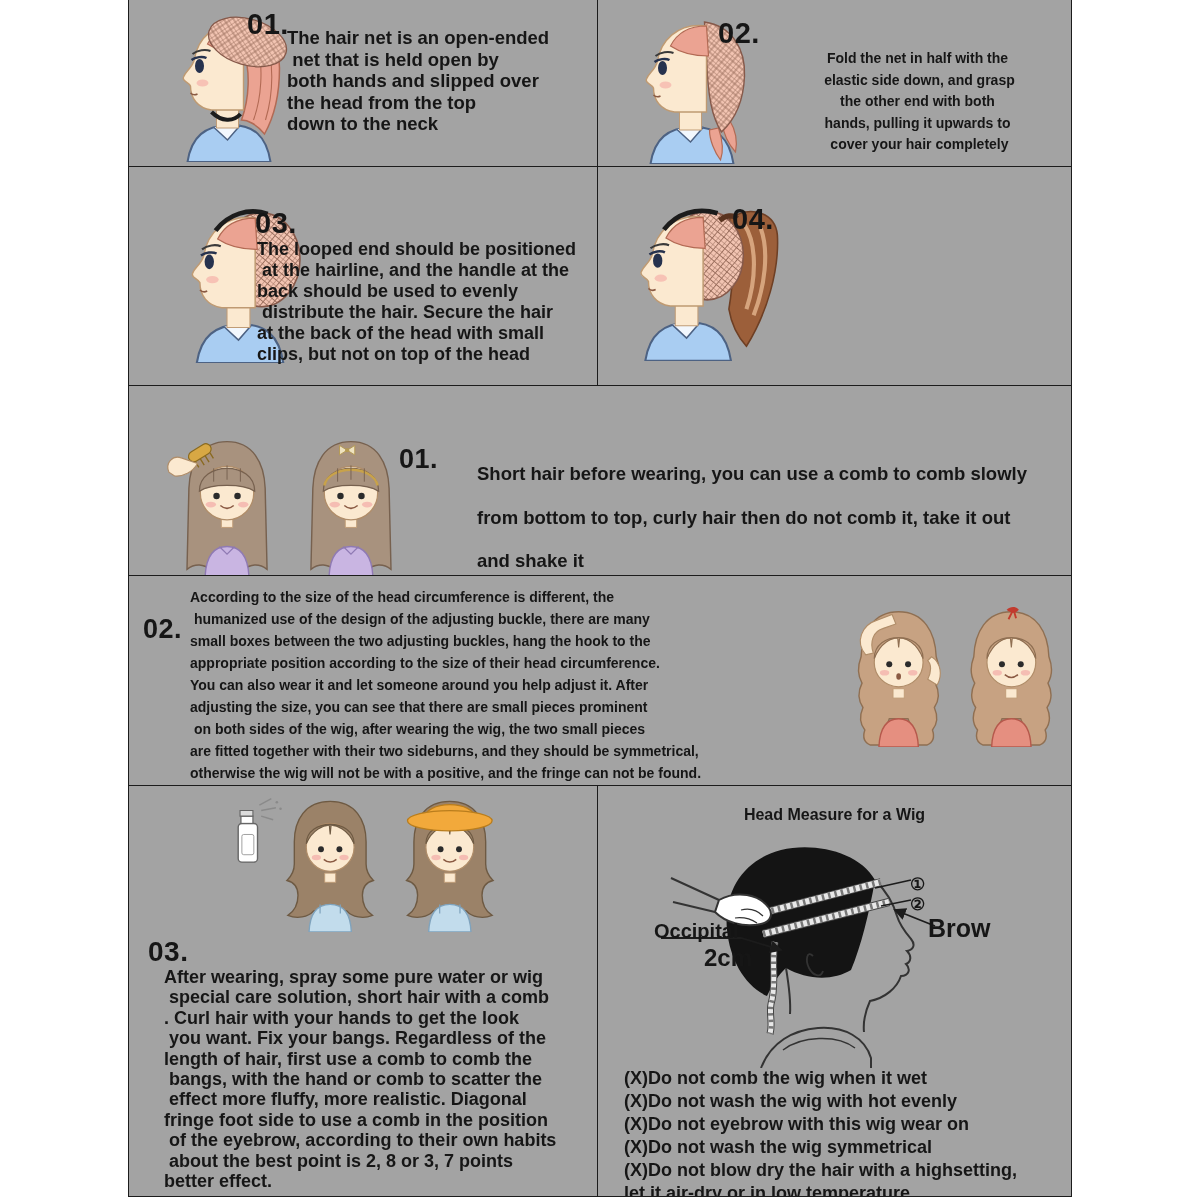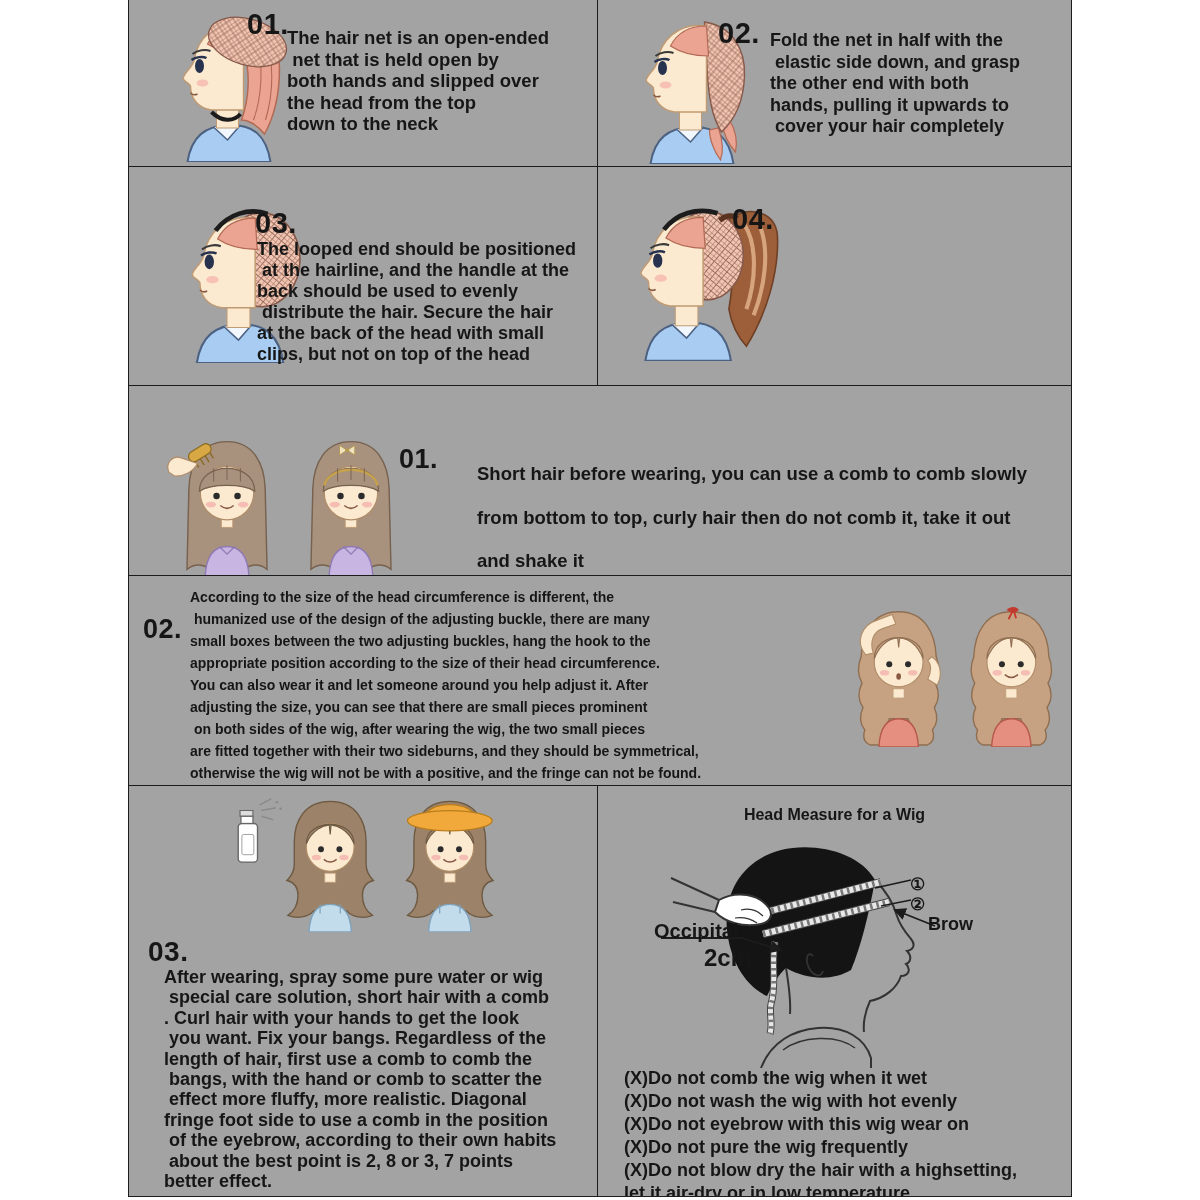--- a/index.html
+++ b/index.html
@@ -20,36 +20,36 @@
   #pD{left:468px;top:166px;width:474px;height:219px;border-top:1.5px solid #1c1c1c;border-left:1.5px solid #1c1c1c;}
   #pE{left:0;top:385px;width:942px;height:190px;border-top:1.5px solid #1c1c1c;}
   #pF{left:0;top:575px;width:942px;height:210px;border-top:1.5px solid #1c1c1c;}
   #pG{left:0;top:785px;width:468px;height:411px;border-top:1.5px solid #1c1c1c;}
   #pH{left:468px;top:785px;width:474px;height:411px;border-top:1.5px solid #1c1c1c;border-left:1.5px solid #1c1c1c;}
   .num{position:absolute;font-size:29px;letter-spacing:.5px;}
   .txt{position:absolute;font-size:18.5px;line-height:21.5px;white-space:pre-wrap;}
   #pA .num{left:118px;top:8px;}
   #pA .txt{left:158px;top:27px;width:300px;}
   #pB .num{left:120px;top:17px;}
-  #pB .txt{left:172px;top:30px;width:295px;font-size:18px;}
+  #pB .txt{left:172px;top:48px;width:295px;font-size:14px;text-align:center;}
   #pC .num{left:126px;top:40px;}
   #pC .txt{left:128px;top:72px;width:336px;font-size:18px;line-height:21px;}
   #pD .num{left:134px;top:36px;}
   #pD .txt{left:158px;top:70px;width:310px;font-size:18px;line-height:21.5px;}
   #pE .num{left:270px;top:58px;font-size:27px;}
   #pE .txt{left:348px;top:66px;width:590px;font-size:18.5px;line-height:43.5px;}
   #pF .num{left:14px;top:38px;font-size:27px;}
   #pF .txt{left:61px;top:10px;width:790px;font-size:14px;line-height:22px;}
   #pG .num{left:19px;top:150px;font-size:28px;}
   #pG .txt{left:35px;top:181px;width:428px;font-size:18px;line-height:20.4px;}
   #pH .hm-title{position:absolute;left:0;top:20px;width:100%;text-align:center;font-size:16px;}
   .hm-label{position:absolute;font-size:20px;white-space:nowrap;}
   #lab-occipital{left:56px;top:134px;font-size:20px;}
   #lab-2cm{left:106px;top:158px;font-size:24px;}
-  #lab-brow{left:330px;top:128px;font-size:18px;}
+  #lab-brow{left:330px;top:128px;font-size:25px;}
   #lab-m1{left:312px;top:88px;font-size:17px;}
   #lab-m2{left:312px;top:108px;font-size:17px;}
   .tangle{position:absolute;left:26px;top:281px;width:440px;}
   .tangle-title{font-size:19.5px;line-height:23px;}
   .tangle-item{font-size:18px;line-height:23px;white-space:pre-wrap;}
   svg{display:block;}
 </style>
 </head>
 <body>
 
@@ -347,19 +347,19 @@
     <span class="hm-label" id="lab-occipital">Occipital</span>
     <span class="hm-label" id="lab-2cm">2cm</span>
     <span class="hm-label" id="lab-brow">Brow</span>
     <span class="hm-label" id="lab-m1">①</span>
     <span class="hm-label" id="lab-m2">②</span>
 
     <div class="tangle">
       <div class="tangle-item">(X)Do not comb the wig when it wet</div>
       <div class="tangle-item">(X)Do not wash the wig with hot evenly</div>
       <div class="tangle-item">(X)Do not eyebrow with this wig wear on</div>
-      <div class="tangle-item">(X)Do not pure the wig frequently</div>
+      <div class="tangle-item">(X)Do not wash the wig symmetrical</div>
       <div class="tangle-item">(X)Do not blow dry the hair with a highsetting,
 let it air-dry or in low temperature</div>
     </div>
   </div>
 
 </div>
 
 </body></html>

